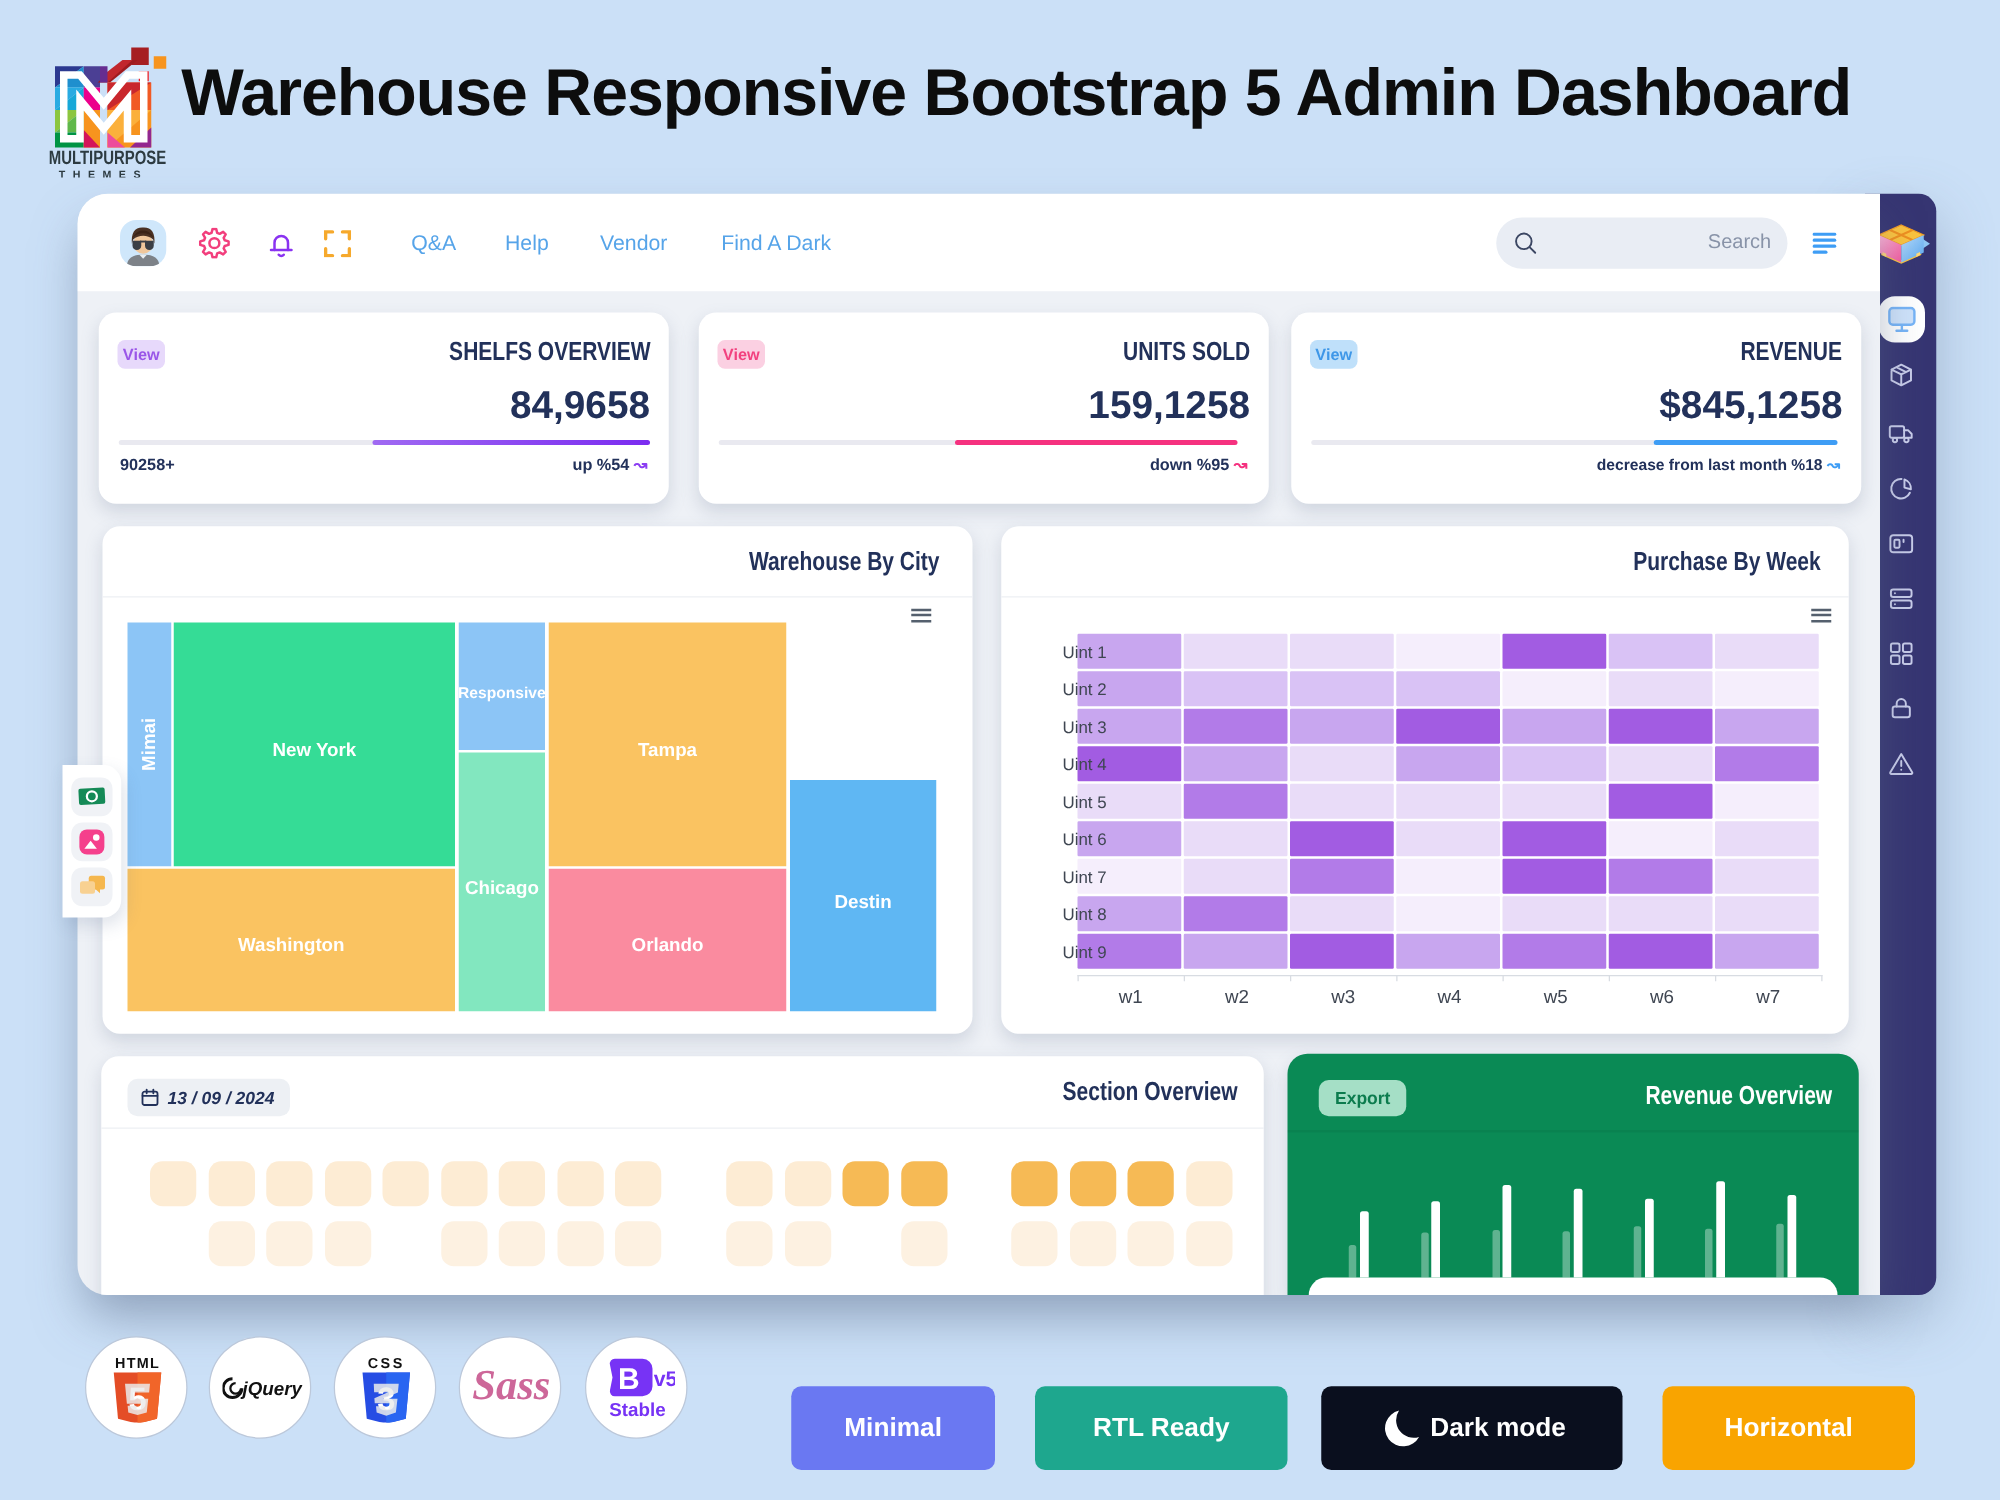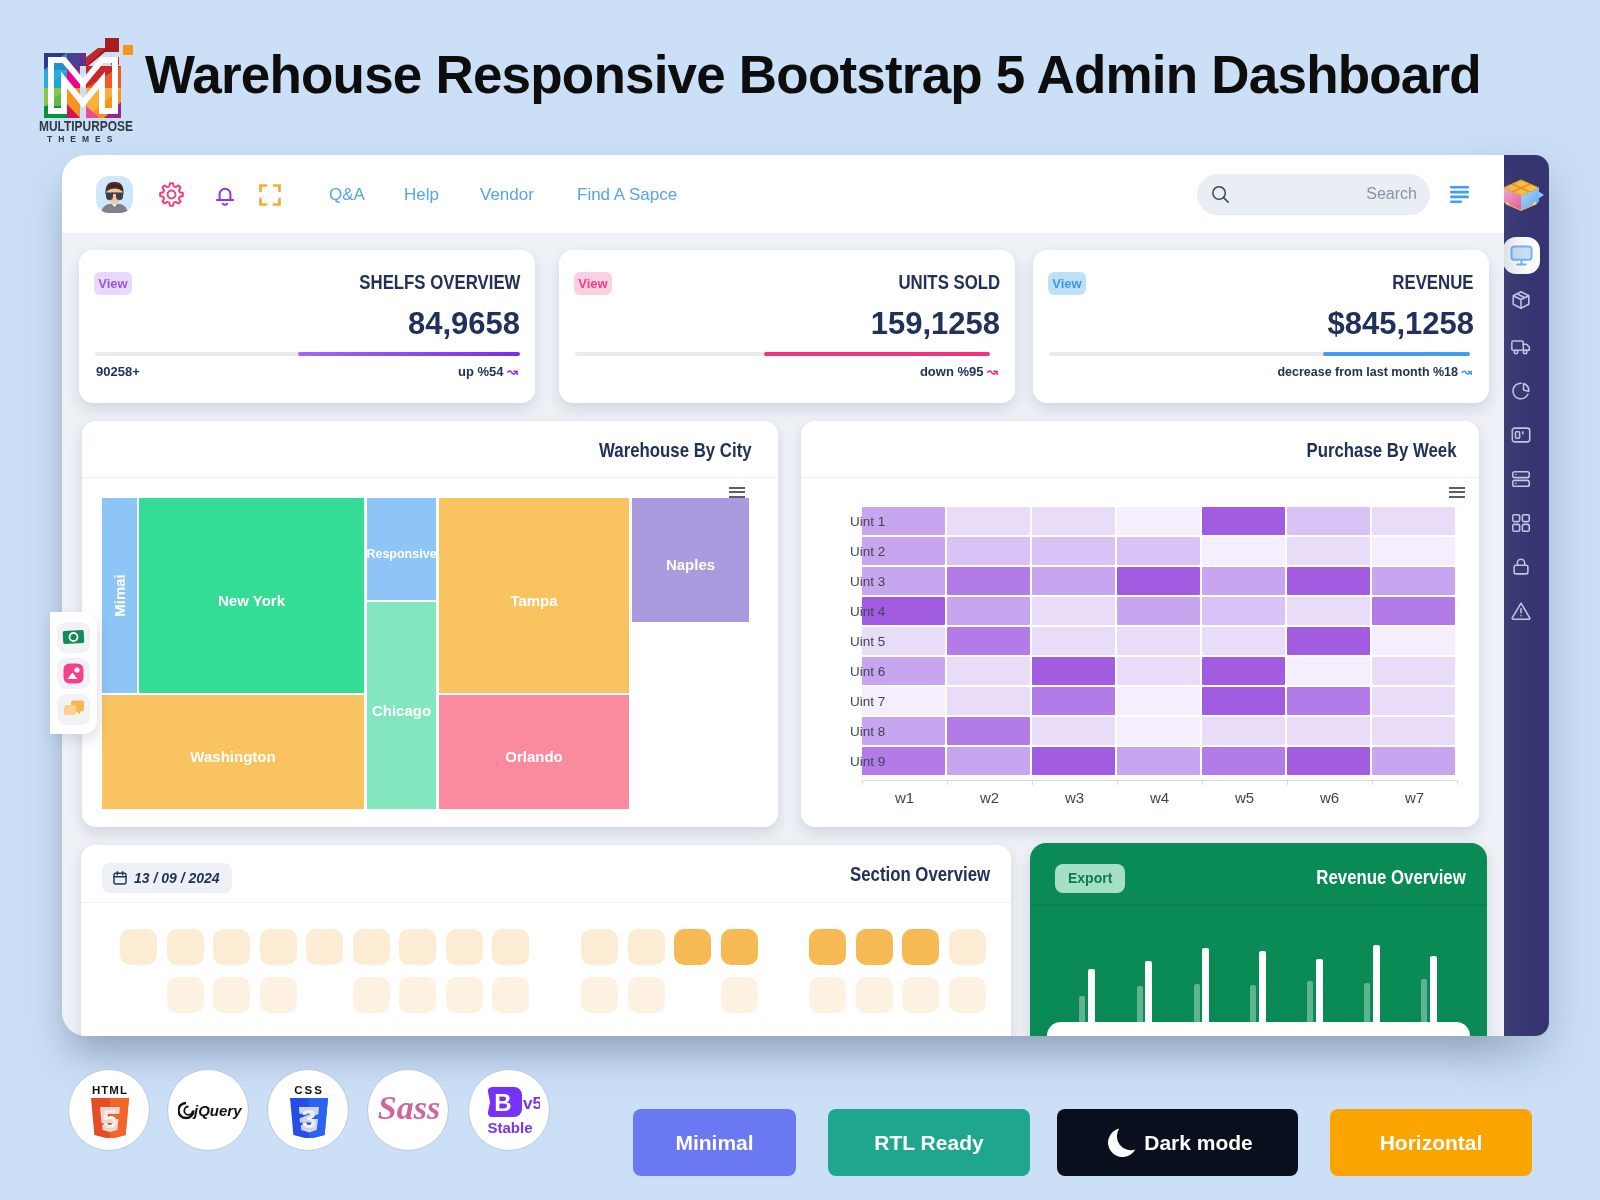--- a/index.html
+++ b/index.html
@@ -198,21 +198,21 @@
     <svg class="abs" style="left:197px; top:29px;" width="22" height="22" viewBox="0 0 22 22" fill="none" stroke="#f6a92c" stroke-width="2.7" stroke-linecap="round">
       <path d="M1.5 7 V1.5 H7"></path>
         <path d="M15 1.5 H20.5 V7"></path>
         <path d="M20.5 15 V20.5 H15"></path>
         <path d="M7 20.5 H1.5 V15"></path>
     </svg>
 
     <div class="abs navlink" style="left:267px; top:30px;">Q&amp;A</div>
     <div class="abs navlink" style="left:342px; top:30px;">Help</div>
     <div class="abs navlink" style="left:418px; top:30px;">Vendor</div>
-    <div class="abs navlink" style="left:515px; top:30px;">Find A Sapce</div>
+    <div class="abs navlink" style="left:515px; top:30px;">Find A Dark</div>
 
     <div class="abs" id="search">
       <svg class="abs" style="left:12px; top:9px;" width="23" height="23" viewBox="0 0 24 24" fill="none" stroke="#3c4763" stroke-width="1.6" stroke-linecap="round">
         <circle cx="10.5" cy="10.5" r="6.5"></circle>
           <path d="M15.5 15.5 L20 20"></path>
       </svg>
       <span class="stext">Search</span>
     </div>
 
     <svg class="abs" style="left:1388px; top:31px;" width="20" height="18" viewBox="0 0 20 18">
@@ -260,21 +260,21 @@
     <div id="treemap" class="abs" style="left:20px; top:77px; width:648px; height:311px;">
 <div class="tm" style="left:0px; top:0px; width:35px; height:195px; background:#8cc5f6; padding-top:0;">
           <span style="transform:rotate(-90deg); white-space:nowrap;">Mimai</span>
         </div>
 <div class="tm" style="left:37px; top:0px; width:225px; height:195px; background:#35dc96;">New York</div>
 <div class="tm" style="left:0px; top:197px; width:262px; height:114px; background:#fac361;">Washington</div>
 <div class="tm" style="left:265px; top:0px; width:69px; height:102px; background:#8cc5f6; font-size:12.5px;">Responsive</div>
 <div class="tm" style="left:265px; top:104px; width:69px; height:207px; background:#82e7bf;">Chicago</div>
 <div class="tm" style="left:337px; top:0px; width:190px; height:195px; background:#fac361;">Tampa</div>
 <div class="tm" style="left:337px; top:197px; width:190px; height:114px; background:#fa8b9f;">Orlando</div>
-<div class="tm" style="left:530px; top:0px; width:117px; height:124px; background:#ab9ade;">Naples</div>
+<div class="tm" style="left:530px; top:126px; width:117px; height:185px; background:#5fb7f3;">Destin</div>
 </div>
   </div>
 
   <div class="card" id="weekcard" style="left:739px; top:266px; width:678px; height:406px;">
     <div class="ctitle" style="right:22px; top:16.5px;">Purchase By Week</div>
     <div class="abs" style="left:0; top:56px; width:678px; height:1px; background:#edeff3;"></div>
     <div id="heatmap" class="abs" style="left:0; top:0; width:678px; height:406px;">
 <div class="hm" style="left:61px; top:86px; width:83px; height:28px; background:#c8a6ef;"></div>
 <div class="hm" style="left:146px; top:86px; width:83px; height:28px; background:#e9dcf8;"></div>
 <div class="hm" style="left:231px; top:86px; width:83px; height:28px; background:#e9dcf8;"></div>

